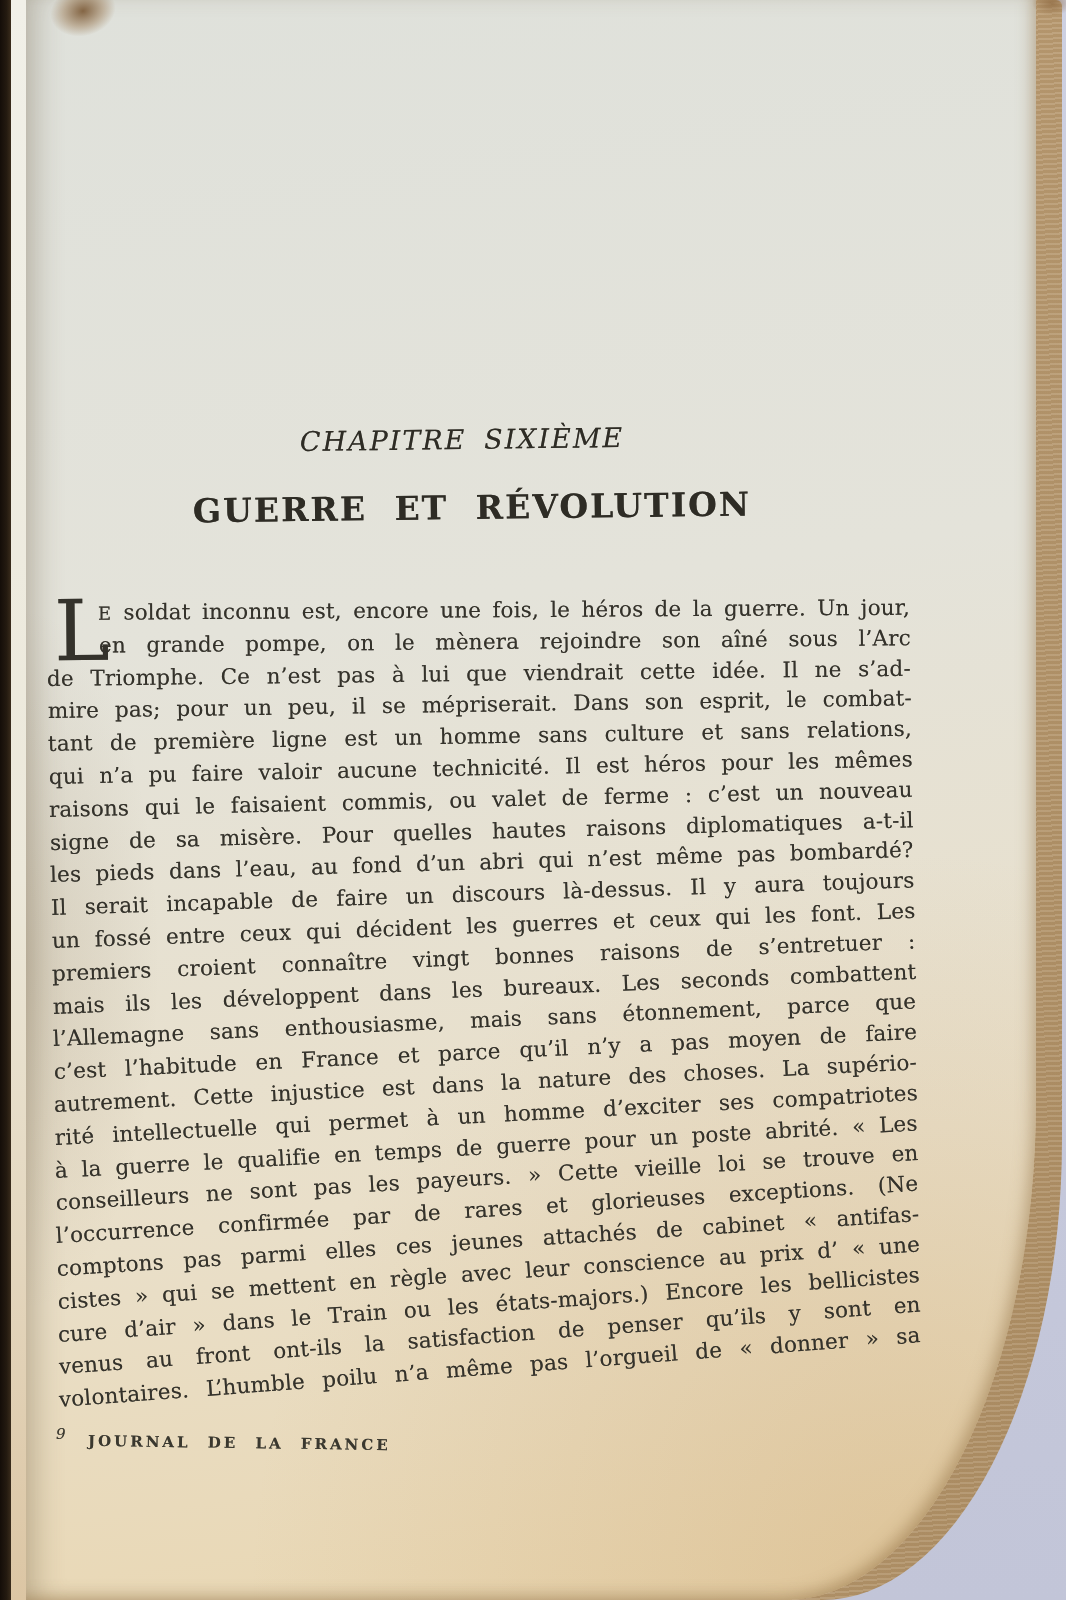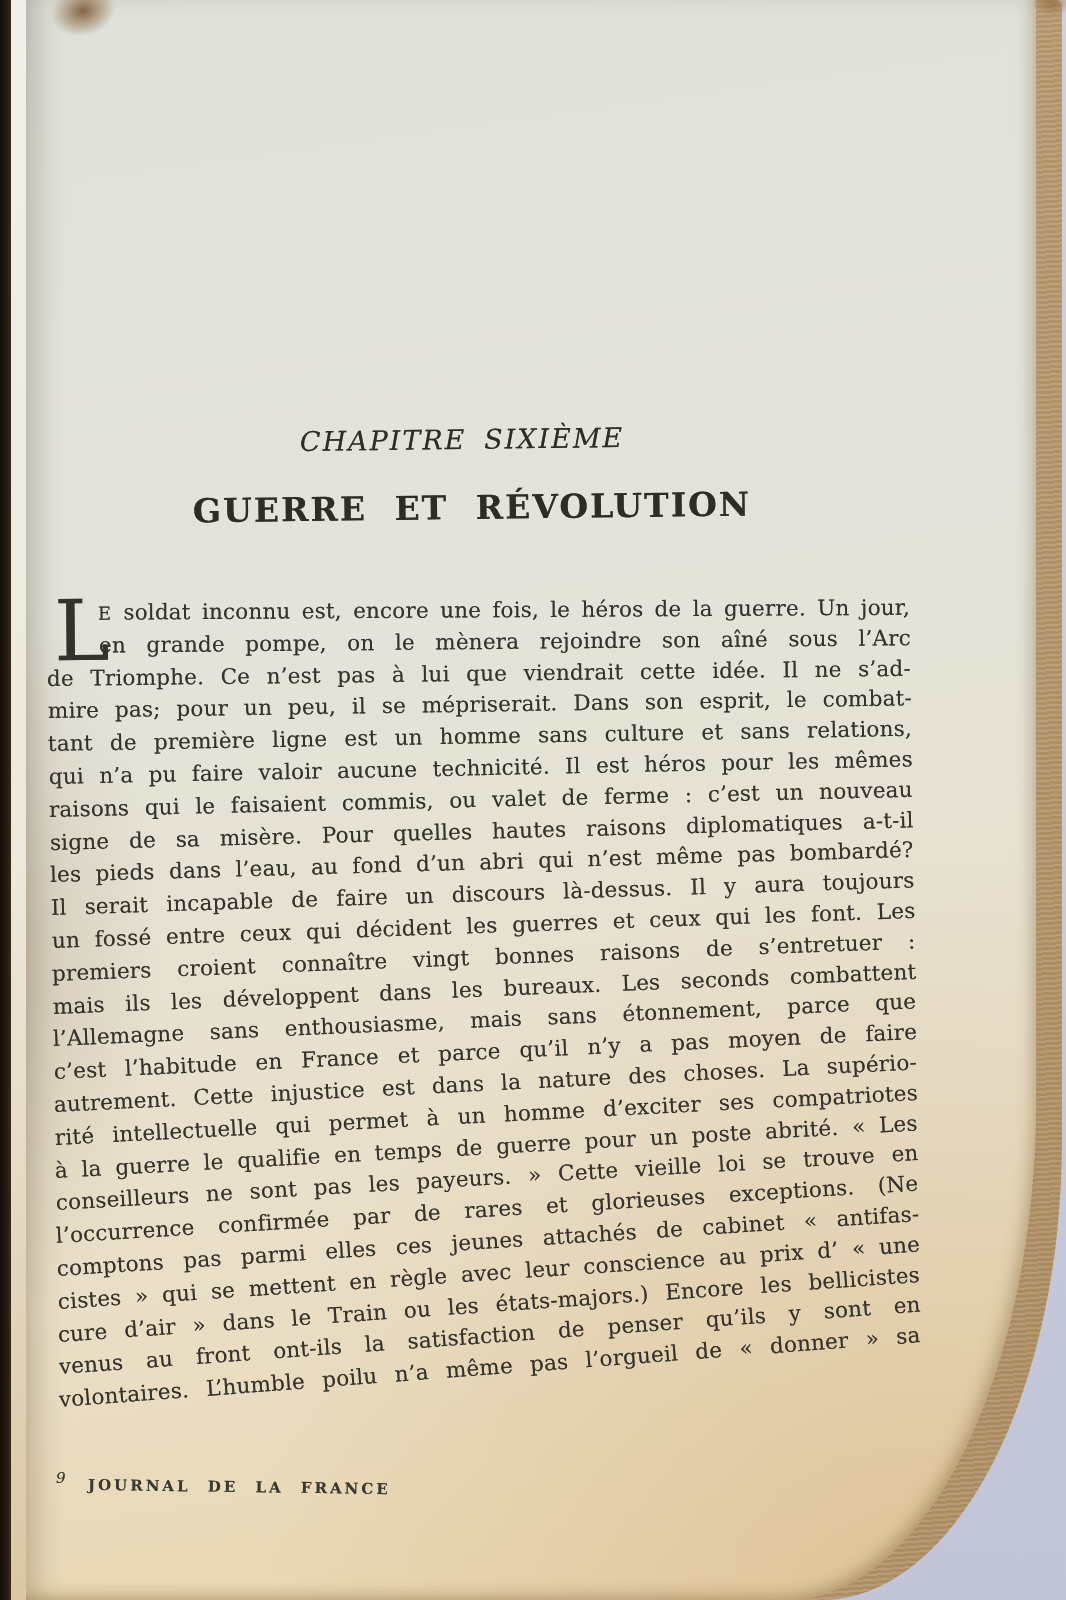--- a/index.html
+++ b/index.html
@@ -53,21 +53,21 @@
   .body-text{position:absolute;inset:0;}
   .line{position:absolute;left:20px;width:864px;height:33px;overflow:hidden;
     font-size:21.5px;line-height:29px;letter-spacing:.2px;
     text-align:justify;text-align-last:justify;
     color:#34322b;text-shadow:0 0 .5px rgba(47,45,39,.55);
     transform-origin:0 50%;}
   .line.indent{padding-left:52px;width:812px;}
   .line.first::first-letter{font-size:18px;letter-spacing:1px;}
 
   .footer{position:absolute;left:30px;top:1424px;color:#3a382f;
-    text-shadow:0 0 .4px rgba(58,56,47,.5);margin-top:44px;}
+    text-shadow:0 0 .4px rgba(58,56,47,.5);}
   .sig{display:inline-block;font-size:15px;font-style:italic;margin-right:22px;}
   .running-title{display:inline-block;font-size:15px;font-weight:bold;
     letter-spacing:3px;word-spacing:9px;position:relative;top:9px;
     transform:rotate(0.8deg);}
 </style>
 </head>
 <body>
 
 <div class="scene">
   <div class="page-stack"></div>

